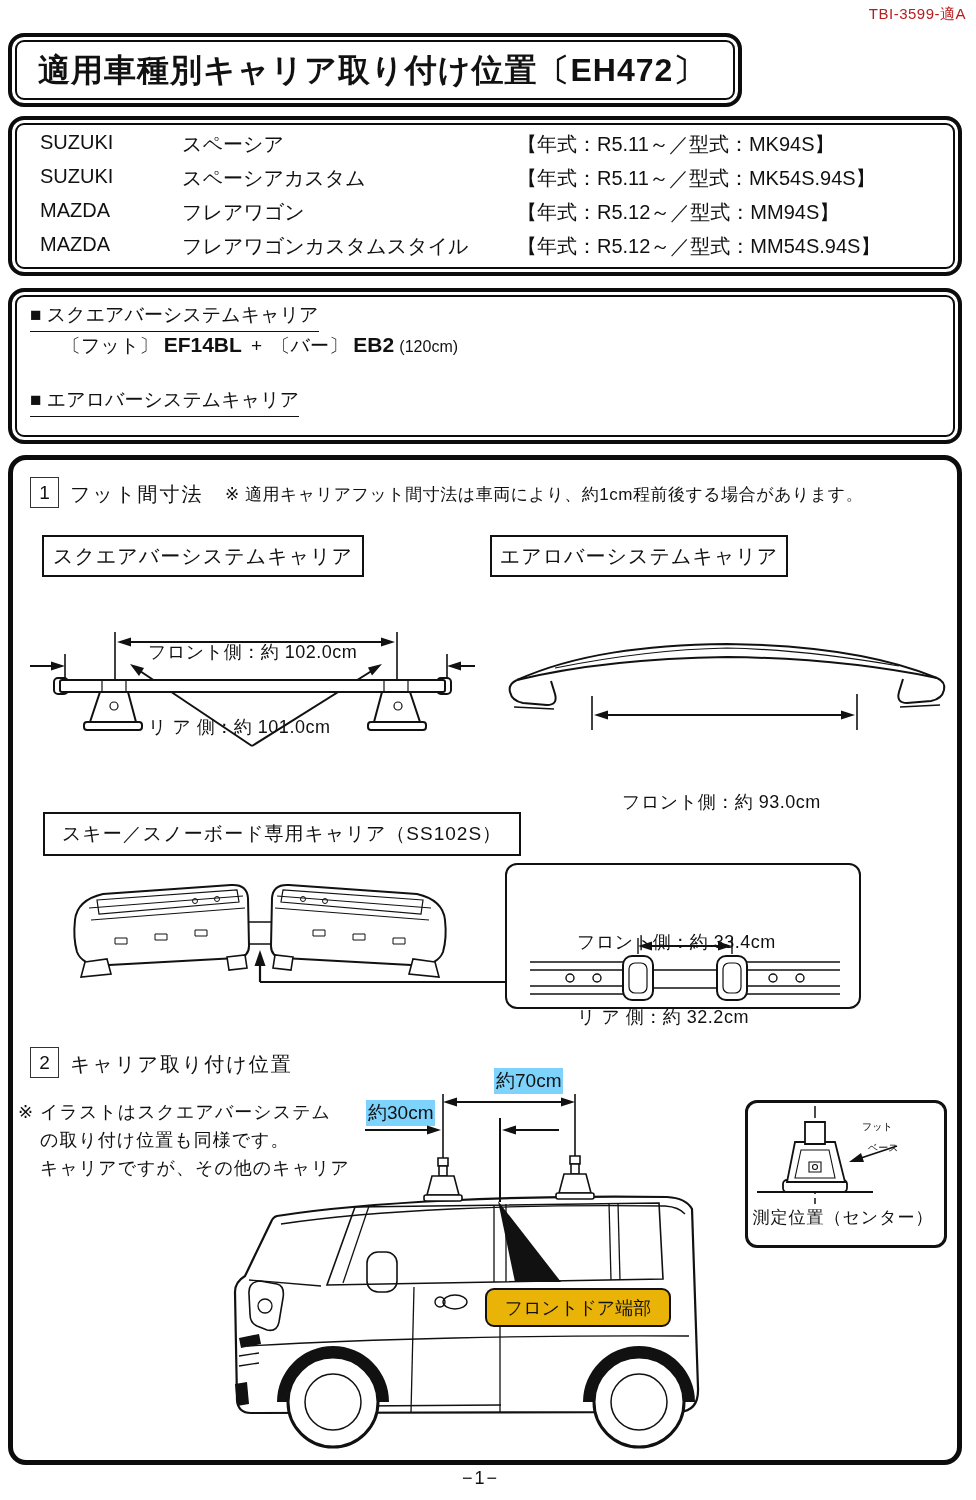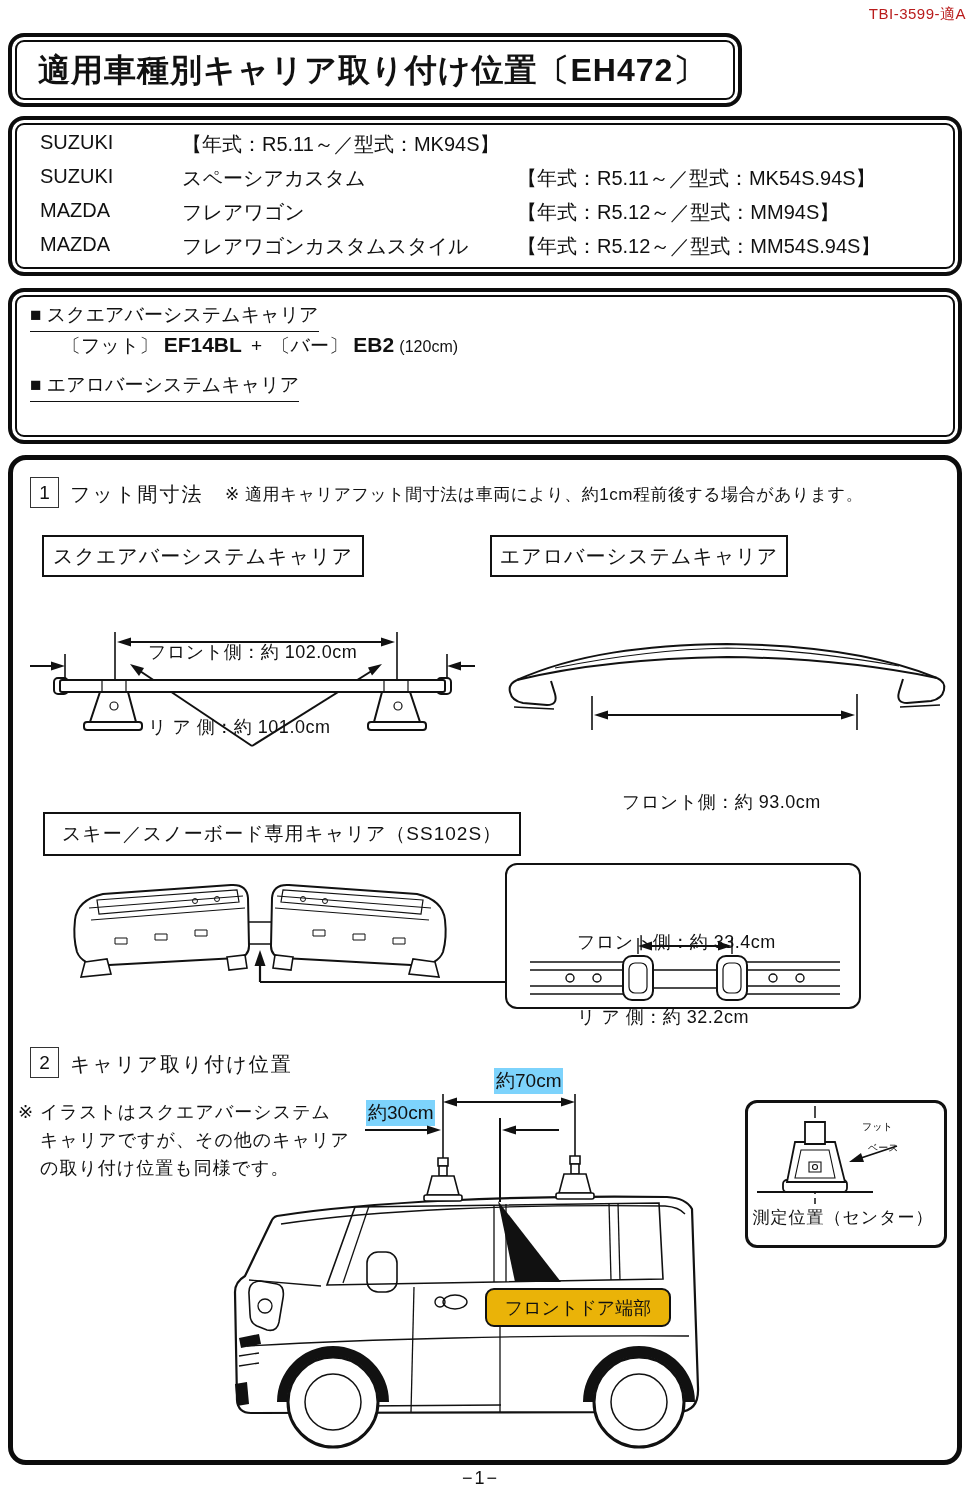--- a/index.html
+++ b/index.html
@@ -66,20 +66,21 @@
 
   <div class="doc-code">TBI-3599-適A</div>
 
   <div class="dbox" style="left:8px;top:33px;width:726px;height:66px;">
     <div class="title-text">適用車種別キャリア取り付け位置〔EH472〕</div>
   </div>
 
   <div class="dbox" style="left:8px;top:116px;width:946px;height:152px;"></div>
   <div class="veh-row" style="left:40px;top:131px;">
     <span class="veh-maker">SUZUKI</span>
+    <span class="veh-model">スペーシア</span>
     <span class="veh-spec">【年式：R5.11～／型式：MK94S】</span>
   </div>
   <div class="veh-row" style="left:40px;top:165px;">
     <span class="veh-maker">SUZUKI</span>
     <span class="veh-model">スペーシアカスタム</span>
     <span class="veh-spec">【年式：R5.11～／型式：MK54S.94S】</span>
   </div>
   <div class="veh-row" style="left:40px;top:199px;">
     <span class="veh-maker">MAZDA</span>
     <span class="veh-model">フレアワゴン</span>
@@ -94,21 +95,21 @@
   <div class="dbox" style="left:8px;top:288px;width:946px;height:148px;"></div>
   <div class="sys-heading" style="left:30px;top:302px;">■ スクエアバーシステムキャリア</div>
   <div class="sys-line" style="left:62px;top:333px;">
     <span>〔フット〕</span>
     <span class="code">EF14BL</span>
     <span class="sep">+</span>
     <span>〔バー〕</span>
     <span class="code">EB2</span>
     <span class="size">(120cm)</span>
   </div>
-  <div class="sys-heading" style="left:30px;top:372px;">■ エアロバーシステムキャリア</div>
+  <div class="sys-heading" style="left:30px;top:387px;">■ エアロバーシステムキャリア</div>
 
   <div class="mbox" style="left:8px;top:455px;width:944px;height:1000px;"></div>
 
   <div class="sec-num" style="left:30px;top:477px;">1</div>
   <div class="sec-title" style="left:70px;top:481px;">フット間寸法</div>
   <div class="sec-note" style="left:225px;top:483px;">※ 適用キャリアフット間寸法は車両により、約1cm程前後する場合があります。</div>
 
   <div class="label-box" style="left:490px;top:535px;width:294px;height:38px;">エアロバーシステムキャリア</div>
   <div class="label-box" style="left:42px;top:535px;width:318px;height:38px;">スクエアバーシステムキャリア</div>
 
@@ -241,22 +242,22 @@
     <line x1="125" y1="8" x2="195" y2="8" stroke="#111" stroke-width="1.8"></line>
     <polygon points="113,8 127,3.5 127,12.5" fill="#111"></polygon>
     <polygon points="207,8 193,3.5 193,12.5" fill="#111"></polygon>
   </svg>
 
   <div class="sec-num" style="left:30px;top:1047px;">2</div>
   <div class="sec-title" style="left:70px;top:1051px;">キャリア取り付け位置</div>
 
   <div class="note2" style="left:18px;top:1098px;">
     <span>※ イラストはスクエアバーシステム</span>
+    <span class="ind">の取り付け位置も同様です。</span>
     <span class="ind">キャリアですが、その他のキャリア</span>
-    <span class="ind">の取り付け位置も同様です。</span>
   </div>
 
   <div class="dim-label" style="left:494px;top:1068px;">約70cm</div>
   <div class="dim-label" style="left:366px;top:1100px;">約30cm</div>
 
   <svg style="left:215px;top:1056px;" width="550" height="396" viewBox="0 0 550 396">
 
     <g stroke="#111" stroke-width="1.6" fill="none">
       <line x1="228" y1="38" x2="228" y2="102"></line>
       <line x1="360" y1="38" x2="360" y2="100"></line>

